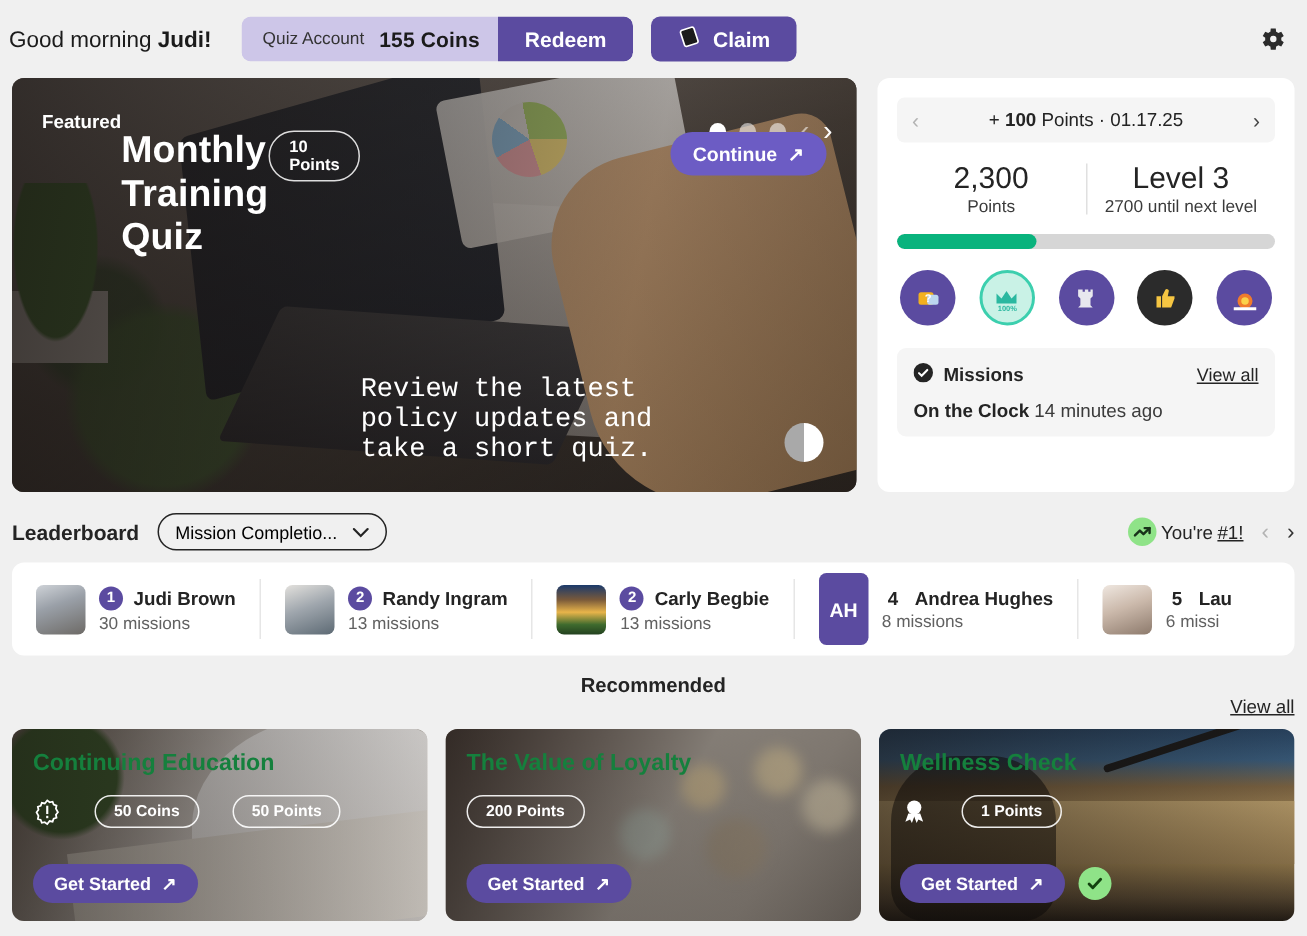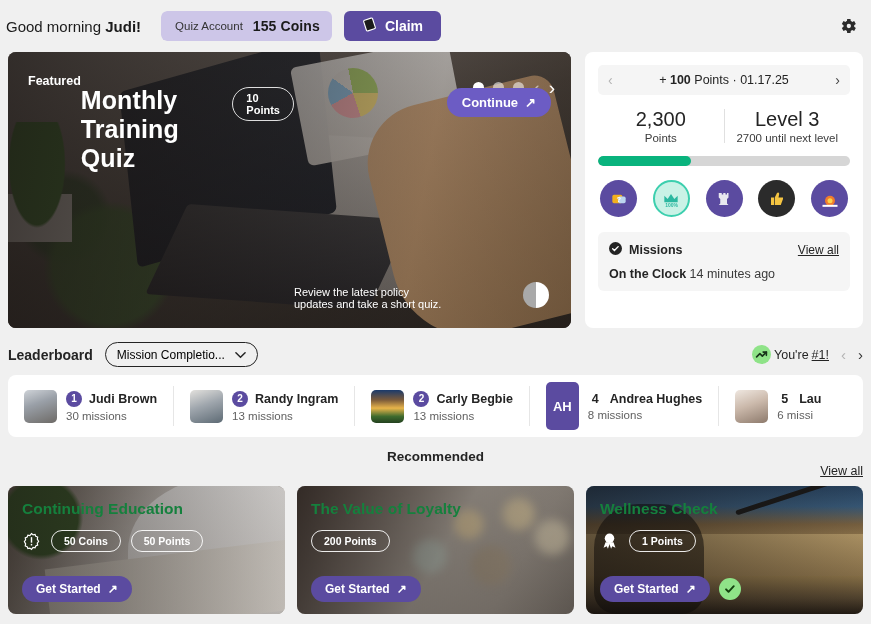--- a/index.html
+++ b/index.html
@@ -84,21 +84,21 @@
     background: linear-gradient(100deg, rgba(25,20,18,.78) 0%, rgba(30,25,22,.52) 42%, rgba(35,28,24,.30) 72%, rgba(40,32,26,.42) 100%); }
 
   .feat-inner { position: relative; height: 100%; padding: 22px 20px 18px; display: flex; flex-direction: row; }
   .feat-tag { color: #fff; font-size: 12.5px; font-weight: 600; }
   .feat-title { color: #fff; font-size: 25px; font-weight: 700; margin-top: 12px; letter-spacing: .1px; }
   .feat-chip {
     margin-top: 13px; align-self: flex-start;
     border: 1.5px solid rgba(255,255,255,.85); border-radius: 20px;
     color: #fff; font-size: 11px; font-weight: 600; padding: 4px 13px;
   }
-  .feat-desc { color: #fff; font-size: 11px; margin-top: auto; }
+  .feat-desc { color: #fff; font-size: 18px; margin-top: auto; font-family: Liberation Mono, monospace; }
   .continue-btn {
     margin-top: 14px; align-self: flex-start;
     background: #6c5cc4; color: #fff; border: none; border-radius: 16px;
     font-size: 13px; font-weight: 700; padding: 7px 15px; cursor: pointer;
     display: flex; align-items: center; gap: 7px; font-family: inherit;
   }
   .carousel { position: absolute; right: 16px; top: 26px; display: flex; align-items: center; gap: 9px; }
   .dot { width: 11px; height: 11px; border-radius: 50%; background: rgba(255,255,255,.55); cursor: pointer; }
   .dot.active { background: #fff; }
   .car-arrow { color: rgba(255,255,255,.55); font-size: 19px; cursor: pointer; line-height: 1; }
@@ -177,21 +177,21 @@
   
   .rec-head { display: flex; align-items: center; padding: 12px 8px 0; flex-direction: column; }
   .rec-title { font-size: 13.5px; font-weight: 700; }
   .rec-viewall { margin-left: auto; font-size: 12.5px; text-decoration: underline; cursor: pointer; }
   .rec-row { display: flex; gap: 12px; padding: 8px 8px 0; }
   .rec-card { position: relative; flex: 1; height: 128px; border-radius: 8px; overflow: hidden; }
   .rec-bg { position: absolute; inset: 0; }
   .rec-scrim { position: absolute; inset: 0; background: linear-gradient(90deg, rgba(20,16,14,.58), rgba(20,16,14,.18)); }
   .rec-inner { position: relative; height: 100%; padding: 14px 14px 12px; display: flex; flex-direction: column; }
   .rec-name { color: #15803d; font-size: 15.5px; font-weight: 700; }
-  .rec-chips { display: flex; align-items: center; gap: 10px; margin-top: 12px; }
+  .rec-chips { display: flex; align-items: center; gap: 22px; margin-top: 12px; }
   .rec-chip { border: 1.4px solid rgba(255,255,255,.9); border-radius: 14px; color: #fff;
     font-size: 10.5px; font-weight: 600; padding: 4px 12px; }
   .rec-ico { width: 19px; height: 19px; display: flex; align-items: center; justify-content: center; }
   .rec-foot { margin-top: auto; display: flex; align-items: center; gap: 9px; }
   .getstarted-btn { background: #5b4ba0; color: #fff; border: none; border-radius: 15px;
     font-size: 12px; font-weight: 700; padding: 6px 14px; cursor: pointer;
     display: flex; align-items: center; gap: 7px; font-family: inherit; }
   .check-circle { width: 22px; height: 22px; border-radius: 50%; background: #8fe388;
     display: flex; align-items: center; justify-content: center; }
 
@@ -230,20 +230,21 @@
 <body>
 
 <div class="topbar">
   <div class="greeting"><span>Good morning </span><b>Judi!</b></div>
 
   <div class="award-group">
     <div class="award-pill">
       <span class="award-label">Quiz Account</span>
       <span class="award-coins">155 Coins</span>
     </div>
+    <button class="redeem-btn">Redeem</button>
   </div>
 
   <button class="claim-btn">
     <span>
       <svg width="15" height="15" viewBox="0 0 16 16">
           <rect x="3" y="2" width="10" height="12" rx="1.5" fill="#1b1b1b" stroke="#fff" stroke-width="1.2" transform="rotate(-18 8 8)"></rect>
         </svg>
     </span>
     <span>Claim</span>
   </button>

